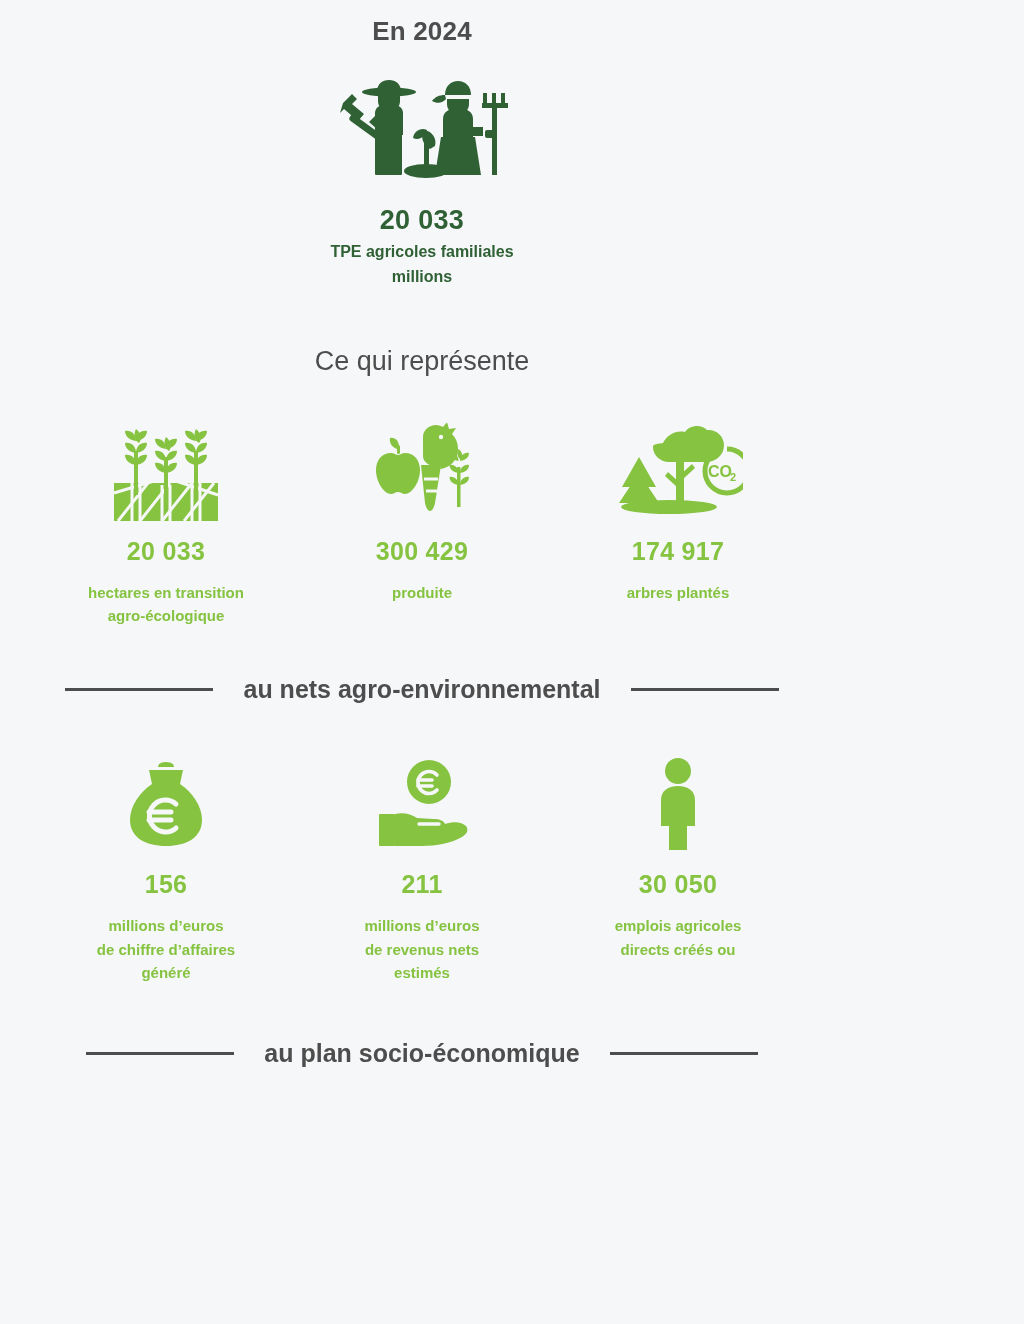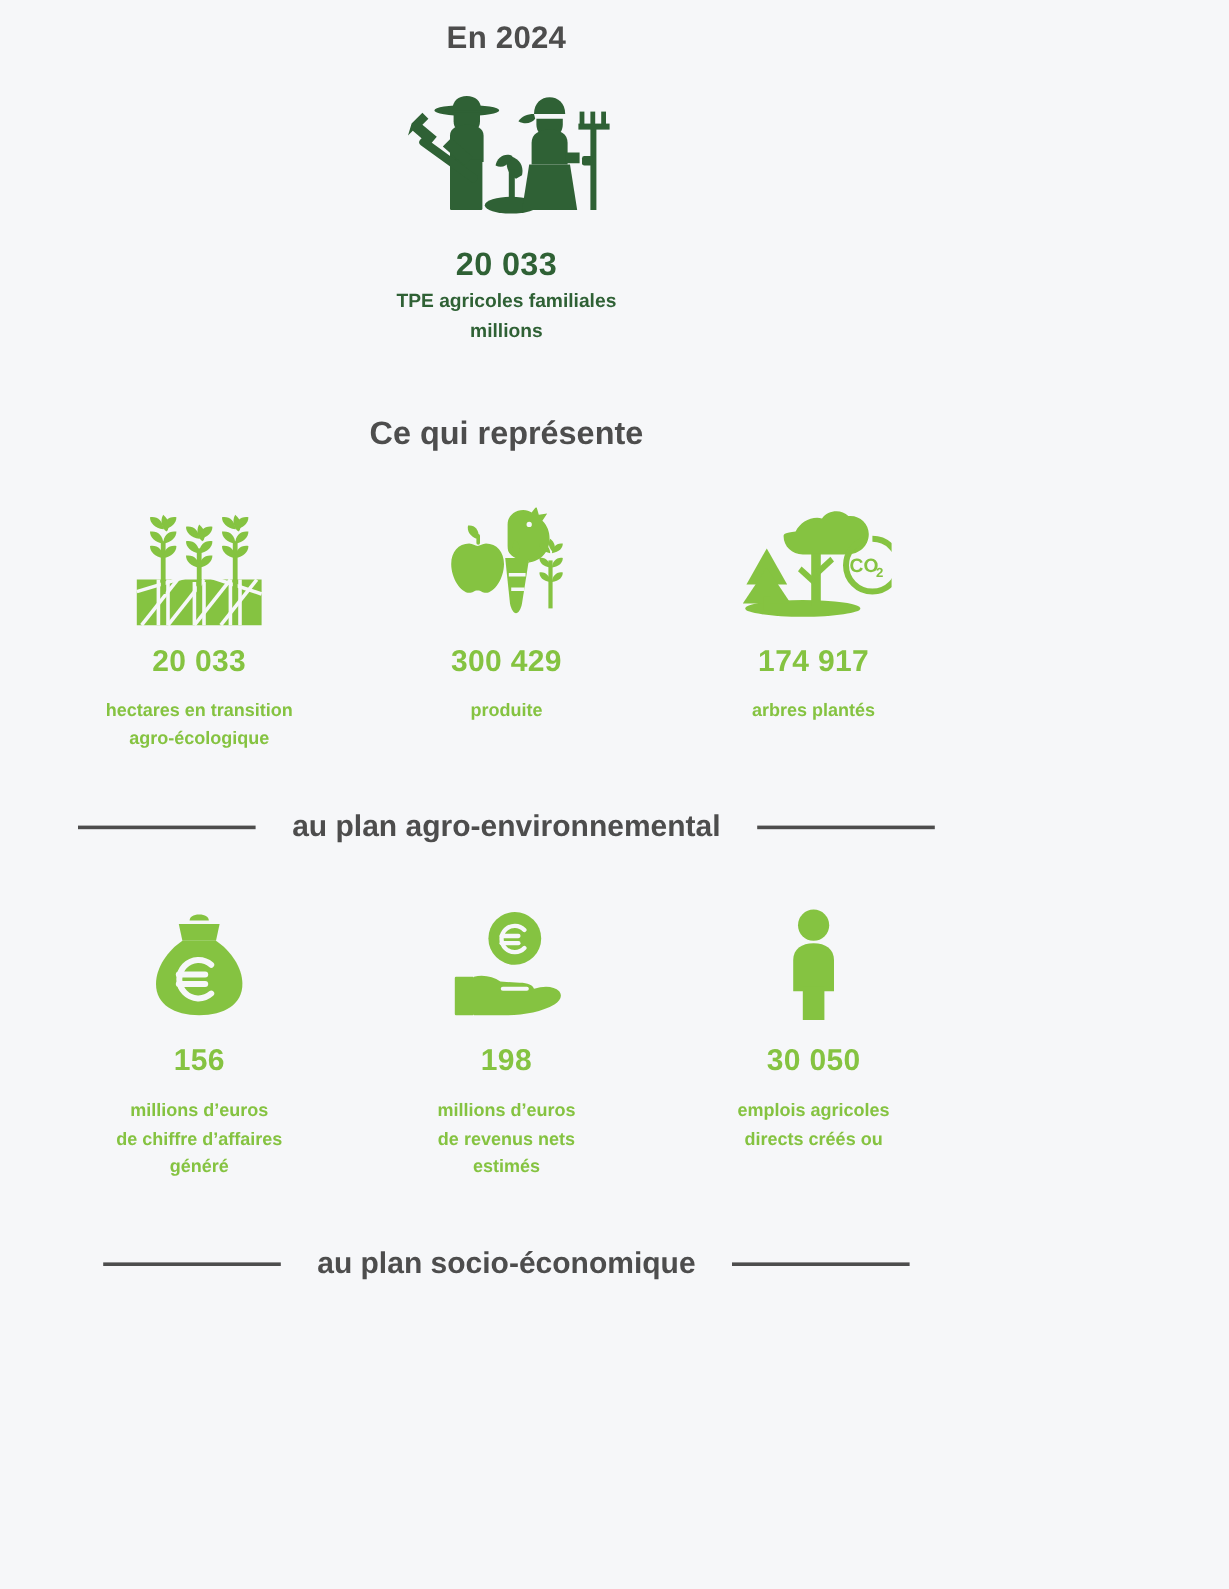--- a/index.html
+++ b/index.html
@@ -26,21 +26,21 @@
     text-align: center;
     font-size: 26px;
     font-weight: bold;
     color: #4d4d4d;
     letter-spacing: 0.2px;
     padding-top: 16px;
   }
   .title-sub {
     text-align: center;
     font-size: 27px;
-    font-weight: bold;
+    font-weight: normal;
     color: #4d4d4d;
     margin-top: 0;
   }
 
   
   .hero {
     margin-top: 28px;
     text-align: center;
   }
   .hero-icon {
@@ -318,21 +318,21 @@
         <div>arbres plantés</div>
       </div>
     </div>
 
   </div>
 
   <div class="sp-c"></div>
 
   <div class="divider">
     <div class="divider-line left"></div>
-    <div class="divider-text">au plan agro-environnemental</div>
+    <div class="divider-text">au nets agro-environnemental</div>
     <div class="divider-line right"></div>
   </div>
 
   <div class="sp-d"></div>
 
   <div class="stat-row">
 
     <div class="stat">
       <div class="stat-icon">
         <svg width="100" height="100" viewBox="0 0 100 100" aria-hidden="true">
@@ -371,21 +371,21 @@
               <path d="M51 30h14"></path>
             </g>
 
             <rect x="12" y="58" width="16" height="32" rx="1"></rect>
 
             <path d="M28 58c8-2 16 0 22 4l16 1c7 0 11 2 12 5 9-3 17-2 21 2 3 4 1 8-4 11-10 6-26 9-40 9H28z"></path>
             <path d="M52 68h20" stroke="#f6f7f9" stroke-width="3.4" fill="none" stroke-linecap="round"></path>
           </g>
         </svg>
       </div>
-      <div class="stat-number">198</div>
+      <div class="stat-number">211</div>
       <div class="stat-label">
         <div>millions d’euros</div>
         <div>de revenus nets</div>
         <div>estimés</div>
       </div>
     </div>
 
     <div class="stat">
       <div class="stat-icon">
         <svg width="70" height="100" viewBox="0 0 70 100" aria-hidden="true">

